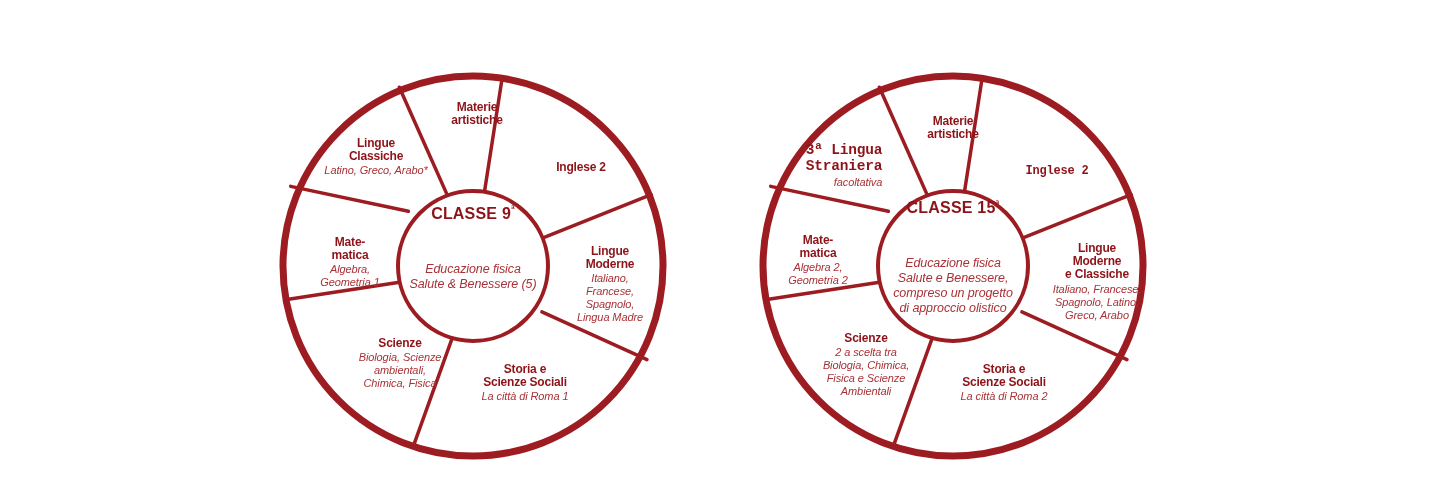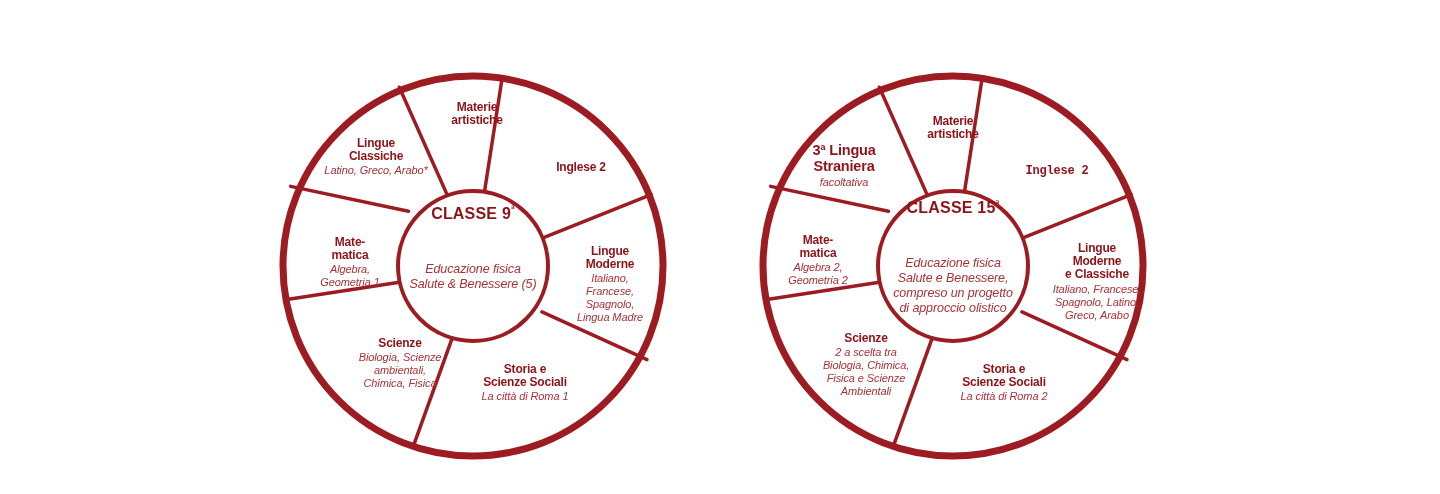--- a/index.html
+++ b/index.html
@@ -60,21 +60,21 @@
     letter-spacing: 0.2px;
     margin-bottom: 2px;
   }
   .center-label .sub {
     font-size: 12.5px;
     line-height: 1.18;
     margin-top: 40px;
   }
   .seg-label .ttl { font-size: 12px; line-height: 1.1; }
   .seg-label .sub { font-size: 11px;  line-height: 1.18; margin-top: 1px; }
-  .seg-label.small .ttl { font-size: 14.5px; }
+  .seg-label.small .ttl { font-size: 14.5px; font-family: Liberation Mono, monospace; }
   sup.ord {
     font-size: 0.62em;
     vertical-align: super;
     line-height: 0;
   }
 </style>
 </head>
 <body style="background: rgb(255, 255, 255);">
 
 <div class="stage">
@@ -180,17 +180,17 @@
       <span class="sub multiline" style="color: rgb(168, 50, 55);">2 a scelta tra<br>Biologia, Chimica,<br>Fisica e Scienze<br>Ambientali</span>
     </div>
 
     <div class="label seg-label" style="left:818px; top:261px;">
       <span class="ttl multiline" style="color: rgb(142, 19, 24);">Mate-<br>matica</span>
       <span class="sub multiline" style="color: rgb(168, 50, 55);">Algebra 2,<br>Geometria 2</span>
     </div>
 
     <div class="label seg-label small" style="left:844px; top:166px;">
       <span class="ttl multiline" style="color: rgb(142, 19, 24);">3ª Lingua<br>Straniera</span>
-      <span class="sub multiline" style="color: rgb(168, 50, 55);">facoltativa</span>
+      <span class="sub multiline" style="color: rgb(168, 50, 55); text-align: right;">facoltativa</span>
     </div>
   </div>
 
 </div>
 
 </body></html>

